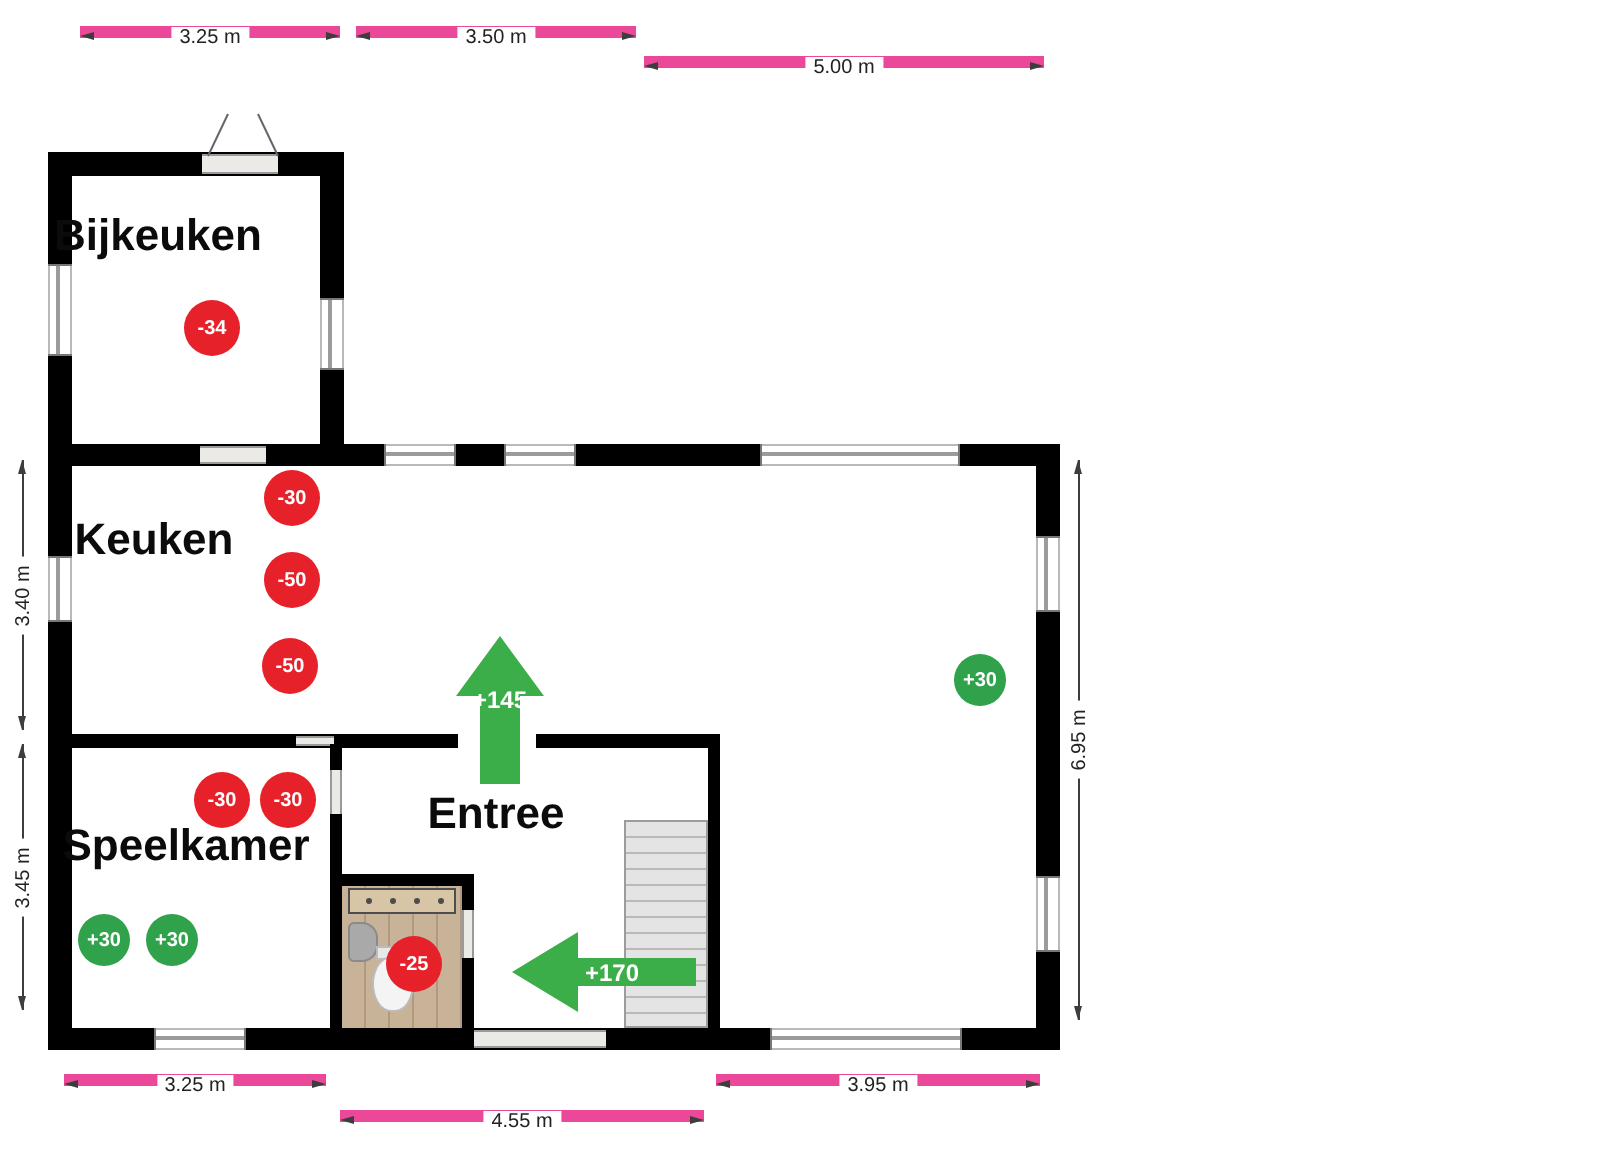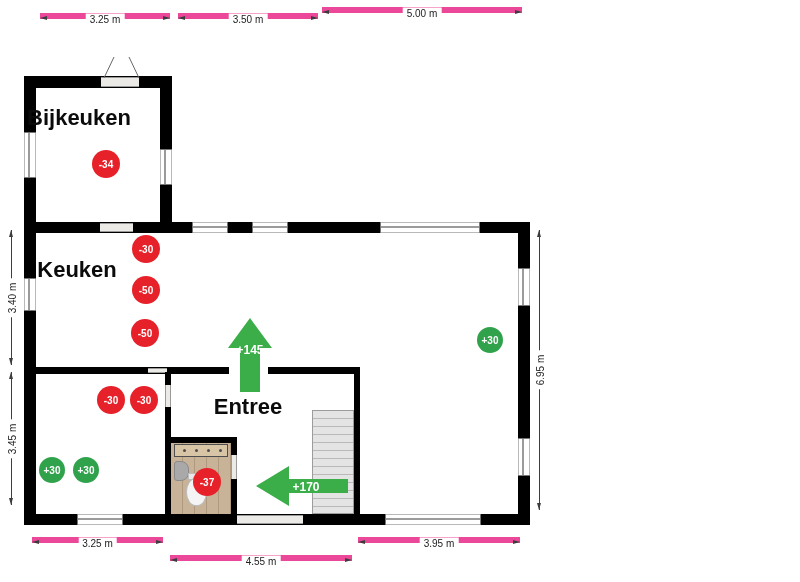--- a/index.html
+++ b/index.html
@@ -52,21 +52,21 @@
   <div class="dim dim-h" style="left:40px;top:13px;width:130px">
       <i class="ah ah-l"></i>
       <i class="ah ah-r"></i>
       <span class="dim-label">3.25 m</span>
     </div>
   <div class="dim dim-h" style="left:178px;top:13px;width:140px">
       <i class="ah ah-l"></i>
       <i class="ah ah-r"></i>
       <span class="dim-label">3.50 m</span>
     </div>
-  <div class="dim dim-h" style="left:322px;top:7px;width:200px">
+  <div class="dim dim-h" style="left:322px;top:28px;width:200px">
       <i class="ah ah-l"></i>
       <i class="ah ah-r"></i>
       <span class="dim-label">5.00 m</span>
     </div>
 
   <div class="dim dim-v" style="left:11px;top:230px;height:135px">
       <i class="ah ah-t"></i>
       <i class="ah ah-b"></i>
       <span class="dim-label">3.40 m</span>
     </div>
@@ -147,35 +147,36 @@
     </div>
   <div class="sink"></div>
   <div class="wc">
       <span class="tank"></span>
       <span class="bowl"></span>
     </div>
   <div class="stairs"></div>
 
   <div class="room-label" style="left:79px;top:118px">Bijkeuken</div>
   <div class="room-label" style="left:77px;top:270px">Keuken</div>
+  <div class="room-label" style="left:93px;top:423px">Speelkamer</div>
   <div class="room-label" style="left:248px;top:407px">Entree</div>
 
   <svg class="arrow-svg" style="left:228px;top:318px" width="44" height="74" viewBox="0 0 44 74">
     <polygon points="22,0 44,30 32,30 32,74 12,74 12,30 0,30"></polygon>
     <text x="22" y="36" text-anchor="middle">+145</text>
   </svg>
   <svg class="arrow-svg" style="left:256px;top:466px" width="92" height="40" viewBox="0 0 92 40">
     <polygon points="0,20 33,0 33,13 92,13 92,27 33,27 33,40"></polygon>
     <text x="50" y="24.5" text-anchor="middle">+170</text>
   </svg>
 
   <div class="badge neg" style="left:106px;top:164px">-34</div>
   <div class="badge neg" style="left:146px;top:249px">-30</div>
   <div class="badge neg" style="left:146px;top:290px">-50</div>
   <div class="badge neg" style="left:145px;top:333px">-50</div>
   <div class="badge neg" style="left:111px;top:400px">-30</div>
   <div class="badge neg" style="left:144px;top:400px">-30</div>
   <div class="badge pos" style="left:52px;top:470px">+30</div>
   <div class="badge pos" style="left:86px;top:470px">+30</div>
-  <div class="badge neg" style="left:207px;top:482px">-37</div>
+  <div class="badge neg" style="left:207px;top:482px">-25</div>
   <div class="badge pos" style="left:490px;top:340px">+30</div>
 
 </div>
 
 </body></html>

